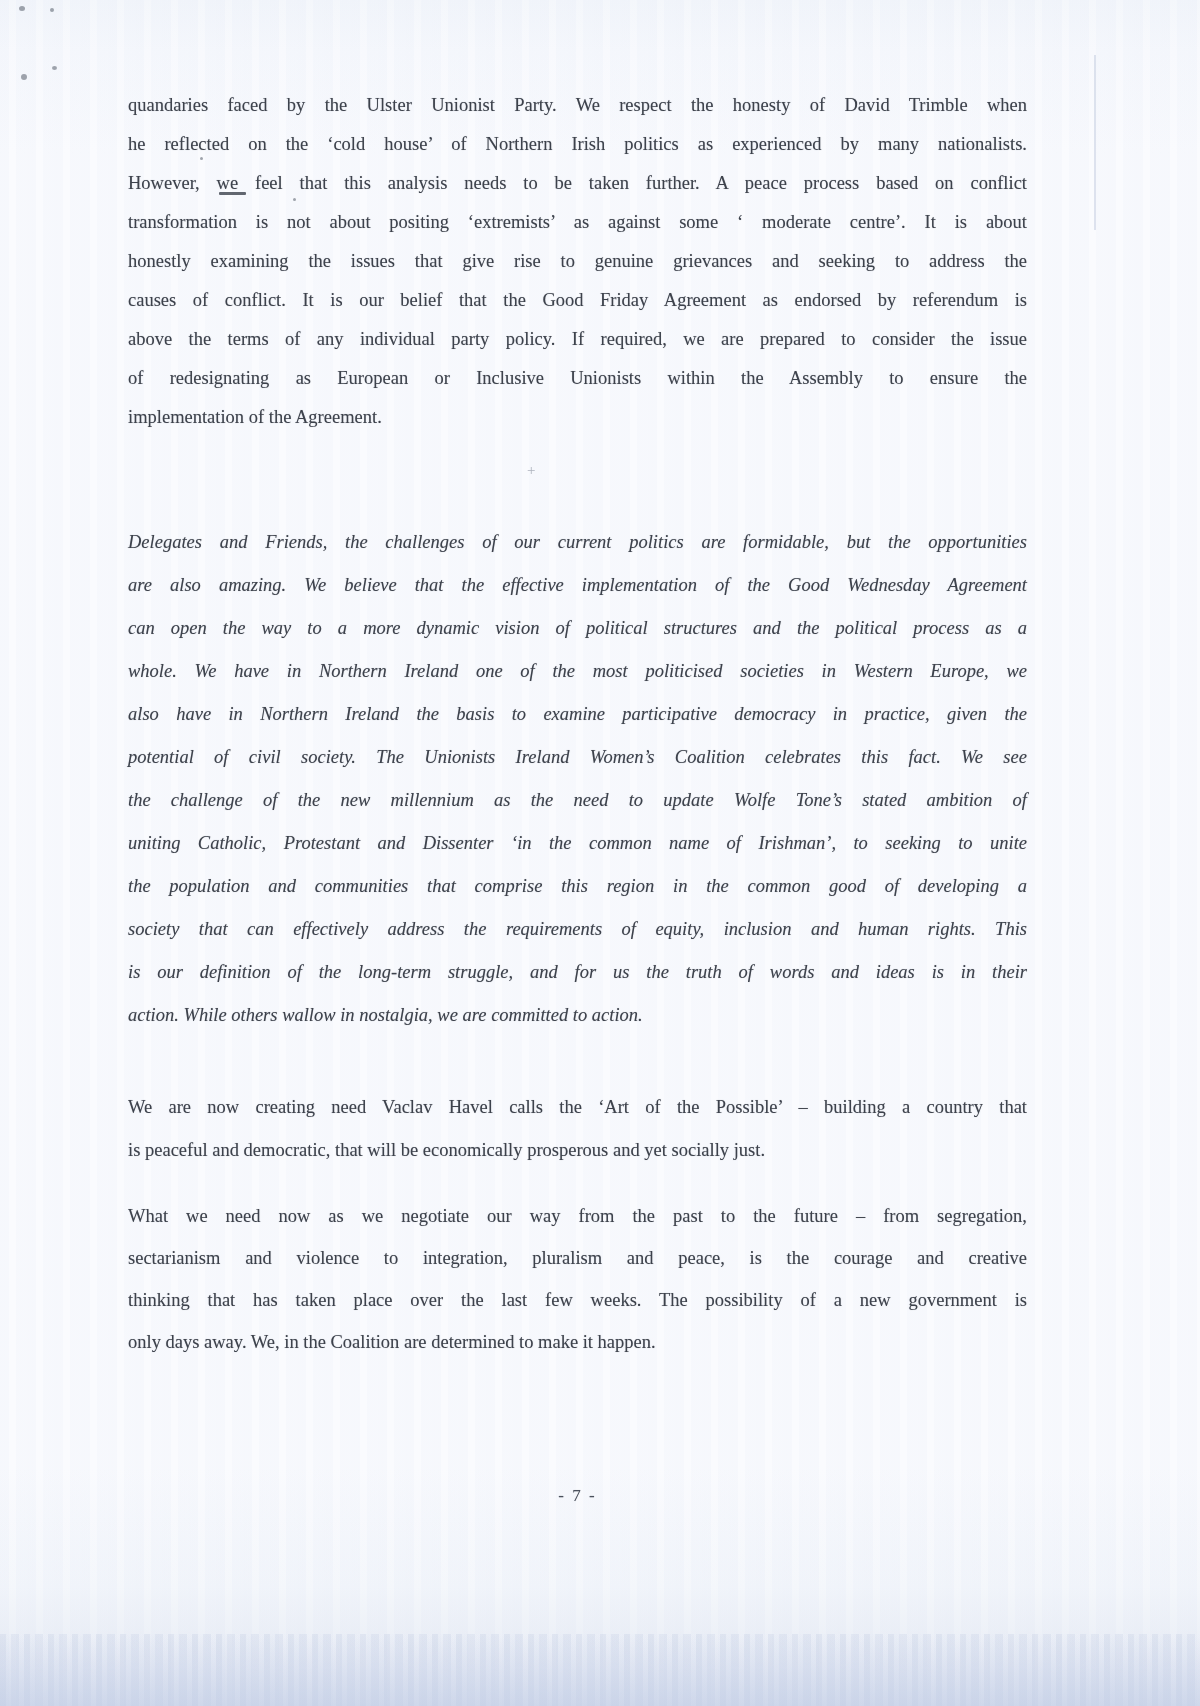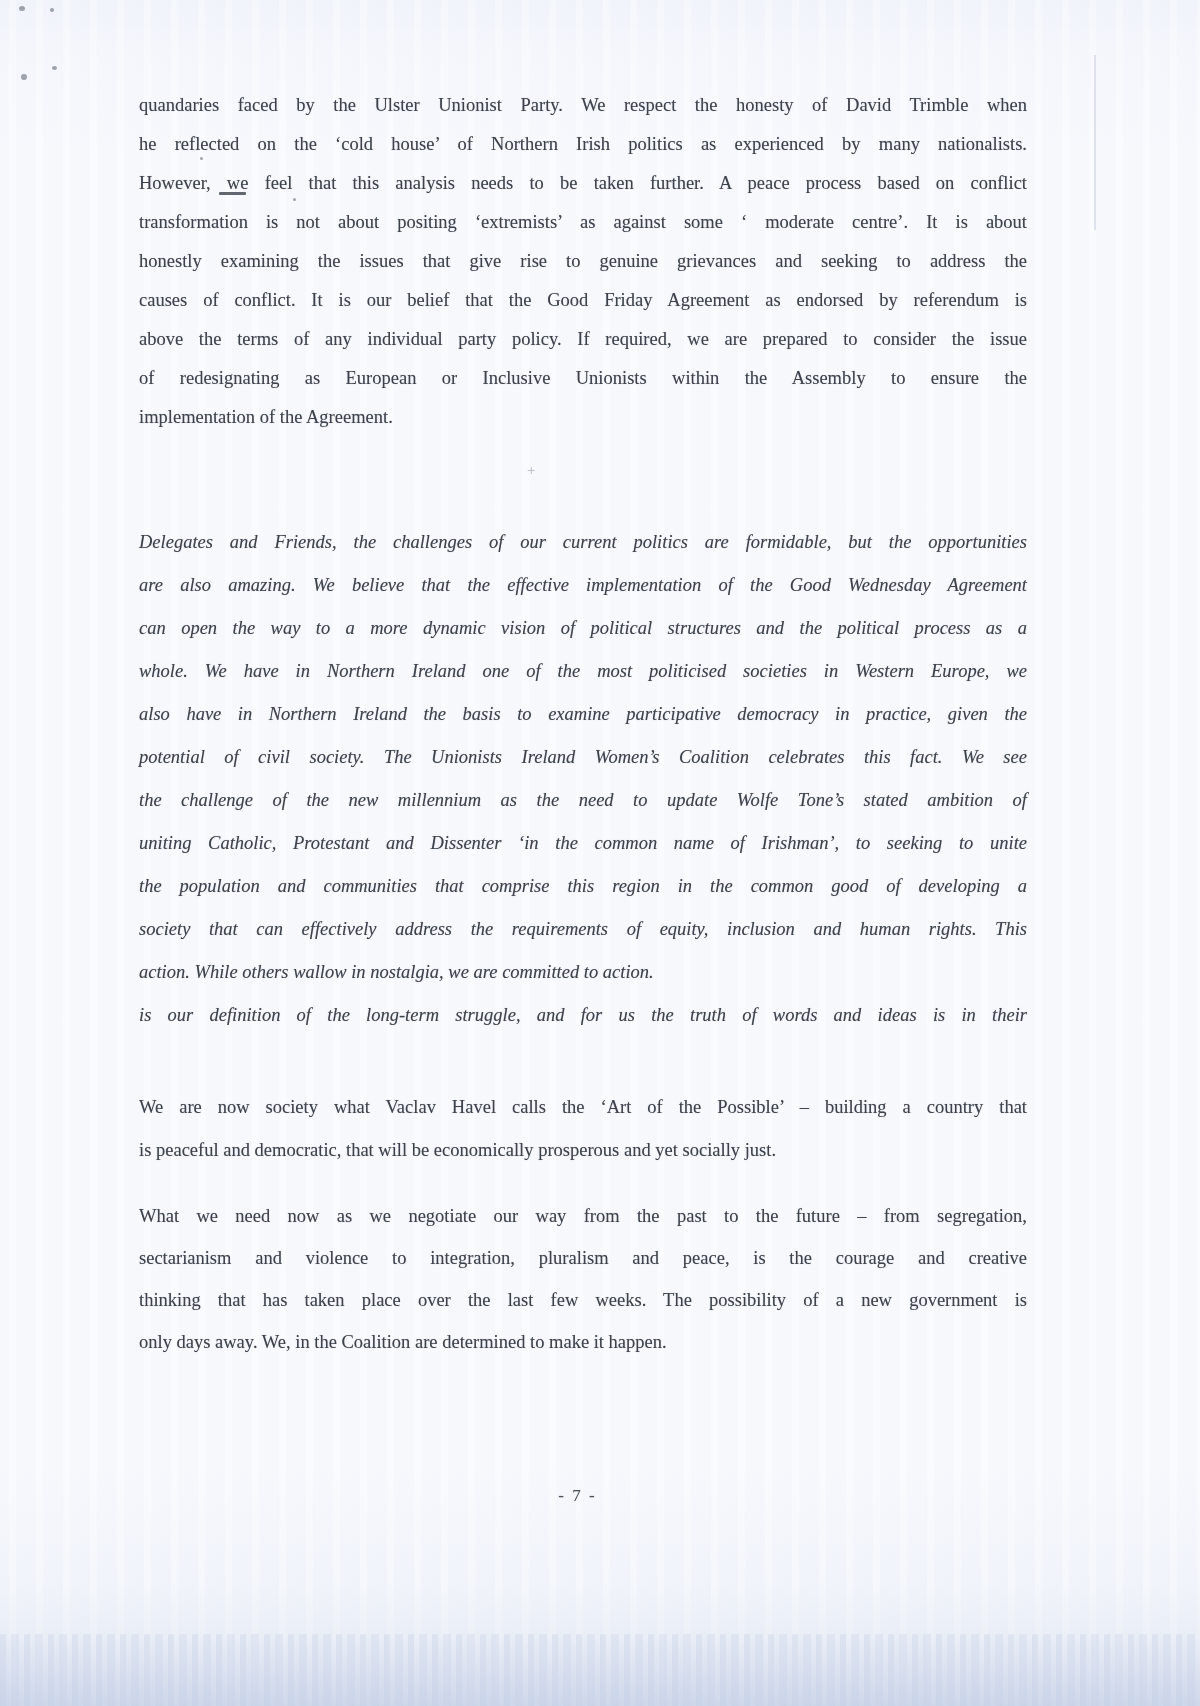--- a/index.html
+++ b/index.html
@@ -21,21 +21,21 @@
     text-shadow:0 0 1px rgba(70,75,85,0.35);
   }
   .paragraph { margin:0; }
   .p-0 .line { line-height:39px; }
   .p-1 .line { line-height:43px;font-style:italic; }
   .p-2 .line { line-height:43px; }
   .p-3 .line { line-height:42px; }
   .p-1 { margin-top:84px; }
   .p-2 { margin-top:49px; }
   .p-3 { margin-top:23px; }
-  .line { text-align:justify; text-align-last:justify;margin-left:11px; }
+  .line { text-align:justify; text-align-last:justify; }
   .line.last { text-align-last:left; }
   .page-number {
     position:absolute; left:128px; width:899px; top:1486px;
     text-align:center; color:#4a505c; font-size:17px;
     letter-spacing:2px; text-shadow:0 0 1px rgba(70,75,85,0.3);
   }
   .bottom-band {
     position:absolute; left:0; right:0; bottom:0; height:72px; pointer-events:none;
     background:
       linear-gradient(180deg, rgba(206,215,236,0) 0%, rgba(203,212,234,0.35) 45%, rgba(193,204,229,0.62) 100%),
@@ -68,25 +68,25 @@
         <div class="line">Delegates and Friends, the challenges of our current politics are formidable, but the opportunities</div>
         <div class="line">are also amazing.  We believe that the effective implementation of the Good Wednesday Agreement</div>
         <div class="line">can open the way to a more dynamic vision of political structures and the political process as a</div>
         <div class="line">whole.  We have in Northern Ireland one of the most politicised societies in Western Europe, we</div>
         <div class="line">also have in Northern Ireland the basis to examine participative democracy in practice, given the</div>
         <div class="line">potential of civil society.  The Unionists Ireland Women’s Coalition celebrates this fact.  We see</div>
         <div class="line">the challenge of the new millennium as the need to update Wolfe Tone’s stated ambition of</div>
         <div class="line">uniting Catholic, Protestant and Dissenter ‘in the common name of Irishman’, to seeking to unite</div>
         <div class="line">the population and communities that comprise this region in the common good of developing a</div>
         <div class="line">society that can effectively address the requirements of equity, inclusion and human rights.  This</div>
+        <div class="line">is our definition of the long-term struggle, and for us the truth of words and ideas is in their</div>
         <div class="line last">action. While others wallow in nostalgia, we are committed to action.</div>
-        <div class="line">is our definition of the long-term struggle, and for us the truth of words and ideas is in their</div>
       </div>
       <div class="paragraph p-2">
-        <div class="line">We are now society what Vaclav Havel calls the ‘Art of the Possible’ – building a country that</div>
+        <div class="line">We are now creating need Vaclav Havel calls the ‘Art of the Possible’ – building a country that</div>
         <div class="line last">is peaceful and democratic, that will be economically prosperous and yet socially just.</div>
       </div>
       <div class="paragraph p-3">
         <div class="line">What we need now as we negotiate our way from the past to the future – from segregation,</div>
         <div class="line">sectarianism and violence to integration, pluralism and peace, is the courage and creative</div>
         <div class="line">thinking that has taken place over the last few weeks. The possibility of a new government is</div>
         <div class="line last">only days away. We, in the Coalition are determined to make it happen.</div>
       </div>
     </div>
   <div class="page-number">- 7 -</div>

